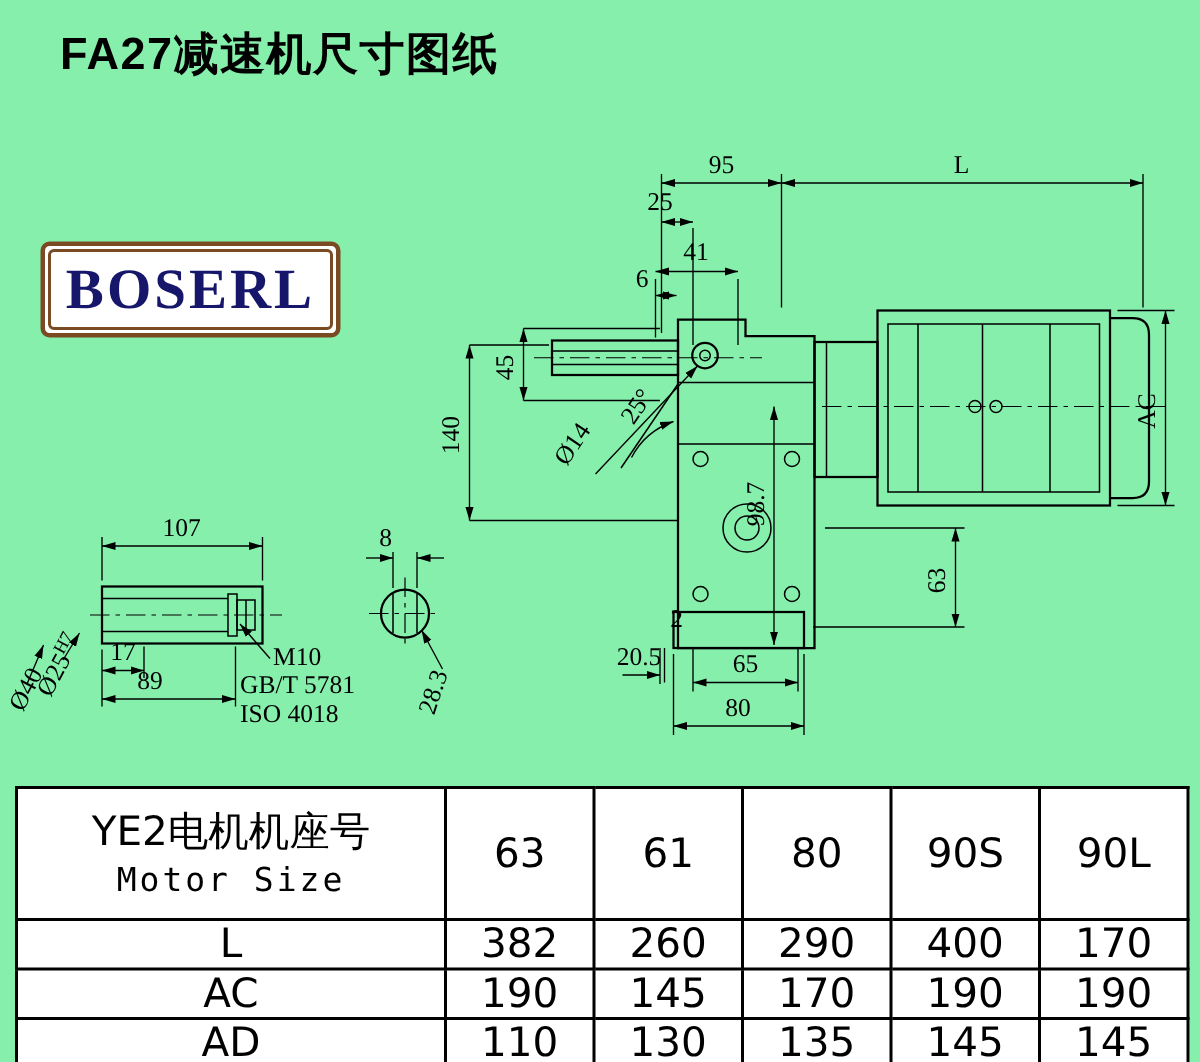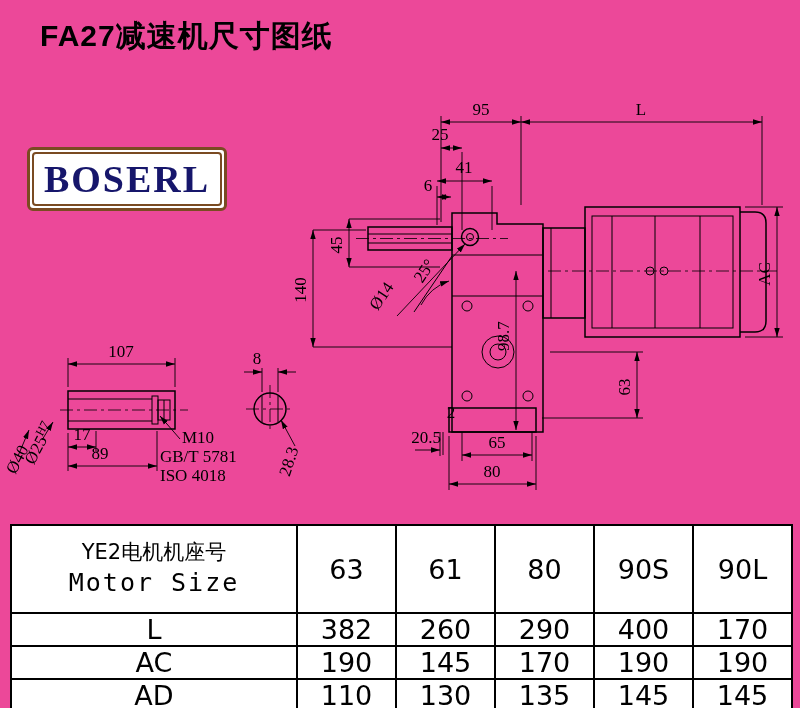--- a/index.html
+++ b/index.html
@@ -1,26 +1,26 @@
 <!DOCTYPE html>
 <html><head>
 <meta charset="utf-8">
 <style>
   html,body { margin:0; padding:0; background:#fff; }
   .page {
-    position:relative; width:800px; height:708px; background:#ec4899;
+    position:relative; width:800px; height:708px; background:#86efac;
     font-family:"Liberation Sans", sans-serif; overflow:hidden; color:#000;
   }
   .title {
     position:absolute; left:40px; top:16px; margin:0;
     font-size:30px; font-weight:bold; letter-spacing:1px;
     font-family:"Liberation Sans", sans-serif; color:#000;
   }
   .logo {
-    position:absolute; left:27px; top:147px; width:190px; height:54px;
+    position:absolute; left:27px; top:161px; width:190px; height:54px;
     border:3px solid #7a4b22; border-radius:6px; padding:2px;
     display:flex; align-items:stretch; justify-content:stretch; background:#fff;
   }
   .logo-inner {
     flex:1; border:2px solid #7a4b22; border-radius:4px;
     display:flex; align-items:center; justify-content:center;
   }
   .logo-inner span {
     font-family:"Liberation Serif", serif; font-weight:bold;
     font-size:38px; color:#16166b; letter-spacing:2px; line-height:1;
@@ -38,22 +38,22 @@
   table.spec {
     position:absolute; left:10px; top:524px; border-collapse:collapse;
     table-layout:fixed; width:781px; background:#fff;
   }
   table.spec td {
     border:2px solid #000; text-align:center; vertical-align:middle;
     font-size:27px; font-family:"DejaVu Sans", sans-serif; padding:0;
   }
   table.spec tr.hrow td { height:86px; }
   table.spec tr.drow td { height:29px; font-size:27px; }
-  .cn { font-size:21px; line-height:1.4; }
-  .en { font-size:25px; font-family:"DejaVu Sans Mono", monospace; letter-spacing:2px; line-height:1.3; }
+  .cn { font-size:27px; line-height:1.4; }
+  .en { font-size:22px; font-family:"DejaVu Sans Mono", monospace; letter-spacing:2px; line-height:1.3; }
   .rl { font-size:26px; }
 </style>
 </head>
 <body>
 
 <div class="page">
 
   <h1 class="title">FA27减速机尺寸图纸</h1>
 
   <div class="logo">

